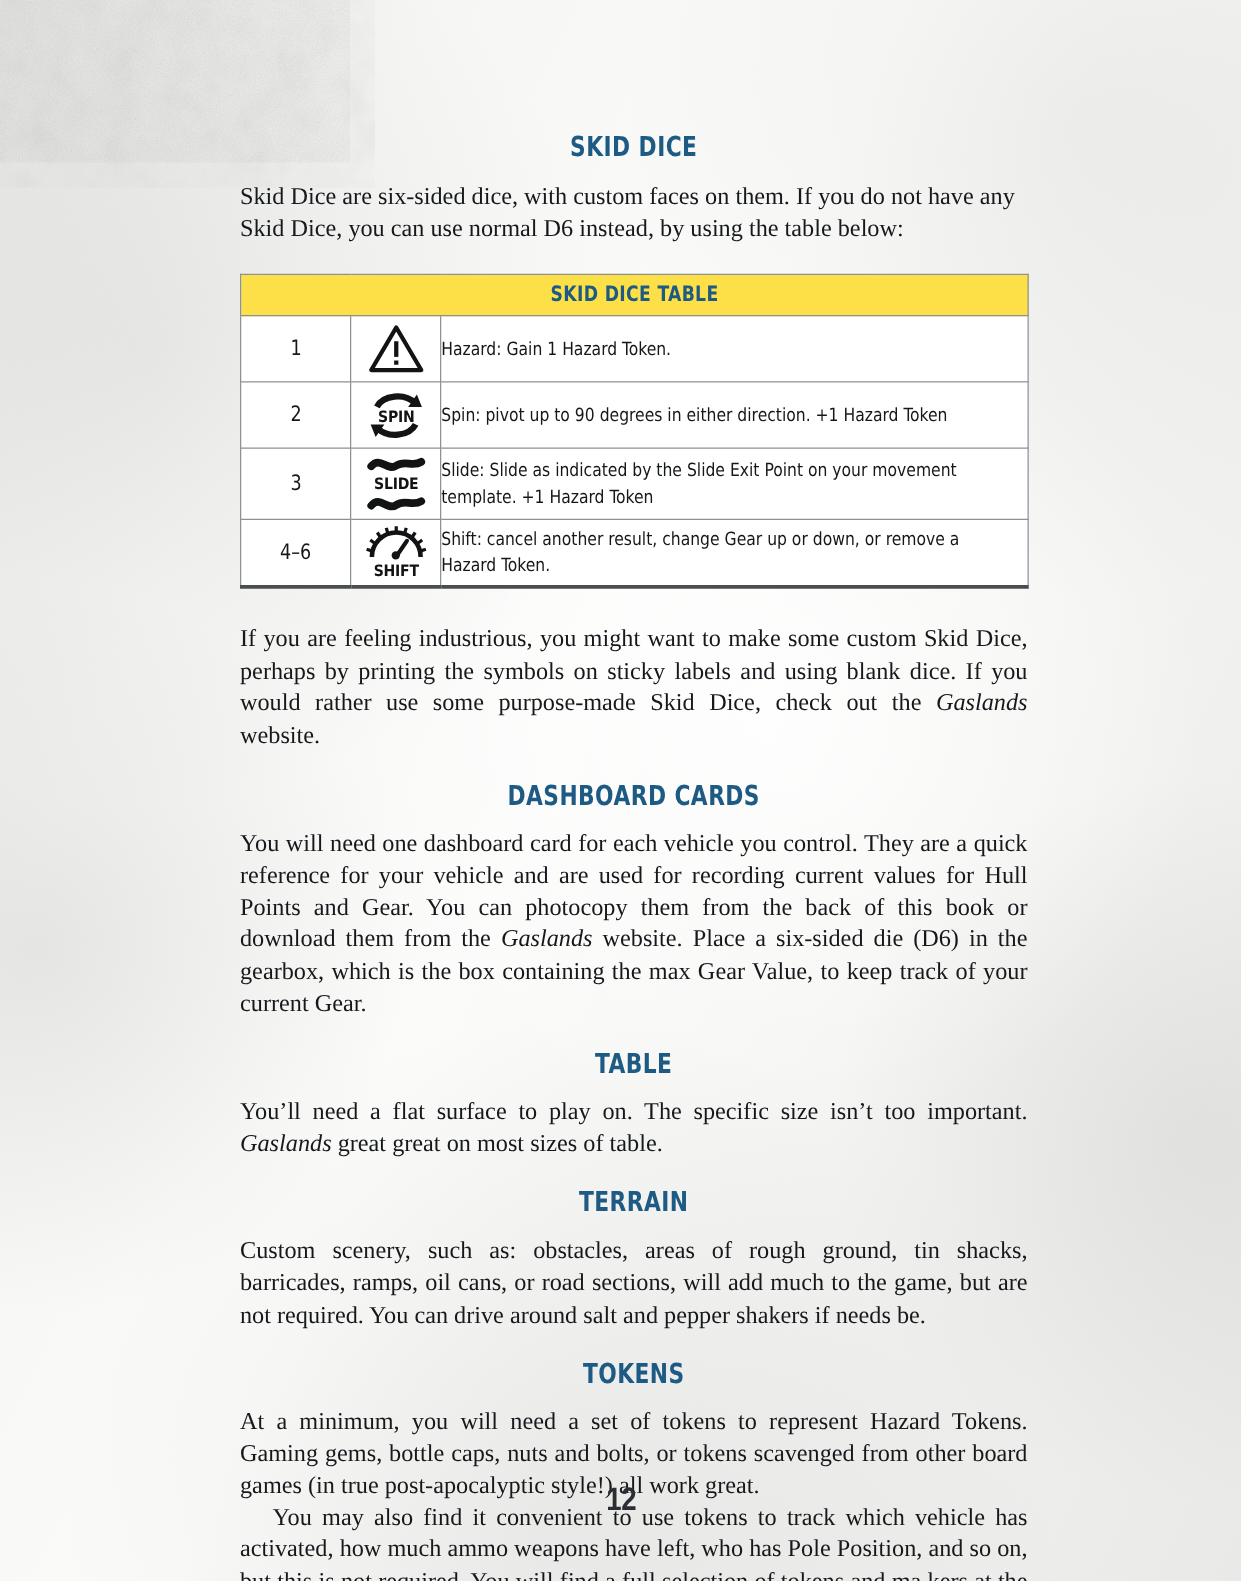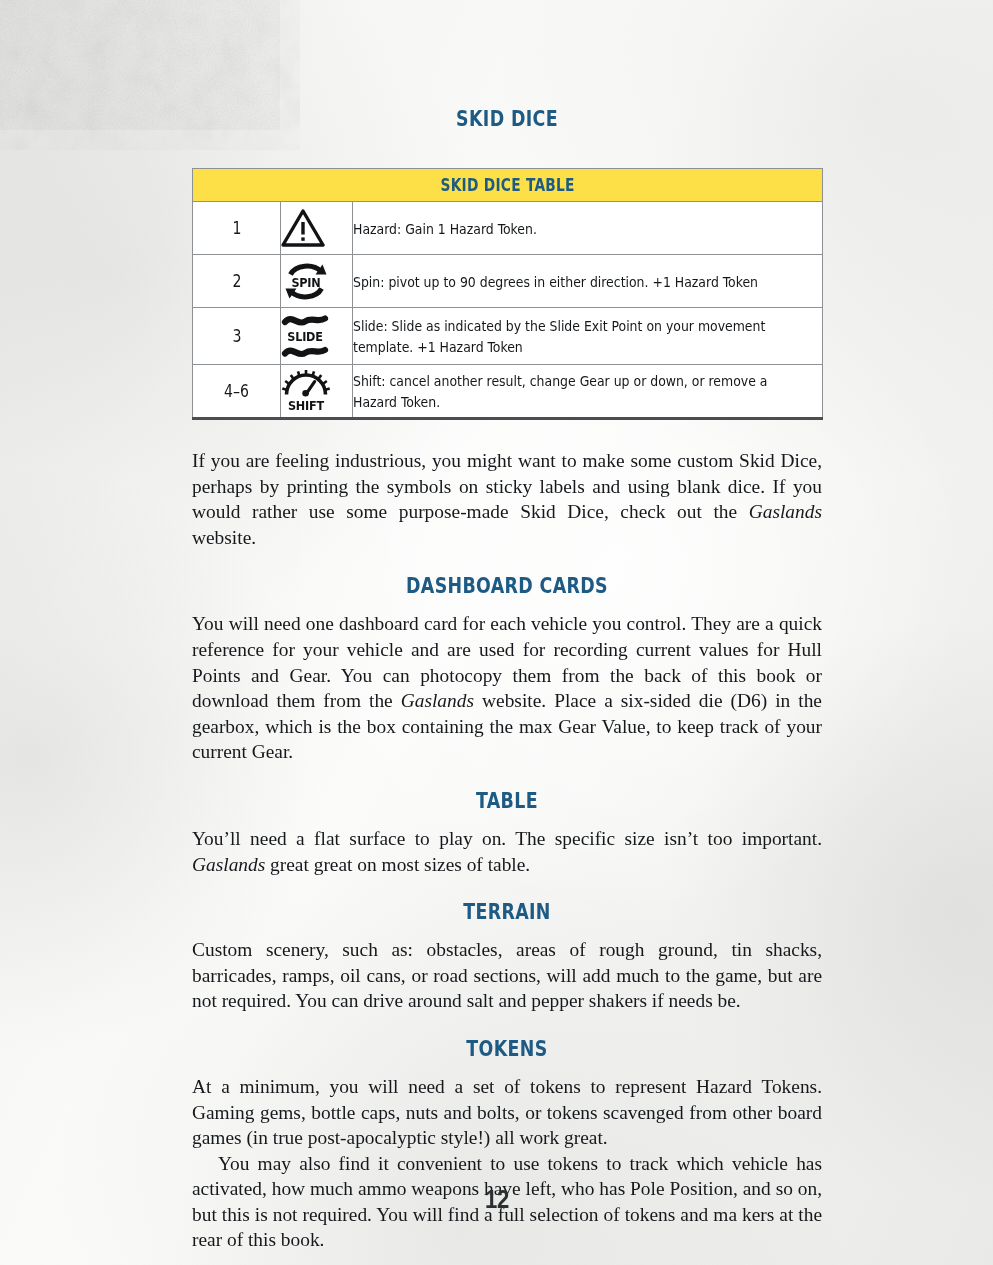--- a/index.html
+++ b/index.html
@@ -143,21 +143,21 @@
 
   .row-h  td { height: 52px; }
   .row-h2 td { height: 56px; }
 
   tr.last-row td { border-bottom: 3px solid #4a4e51; }
 
   
   .icon-wrap {
     display: flex;
     align-items: center;
-    justify-content: flex-start;
+    justify-content: center;
     height: 100%;
   }
   .icon-label {
     font-family: "DejaVu Sans Condensed", "Liberation Sans Narrow", "Liberation Sans", sans-serif;
     font-weight: bold;
     font-size: 12.5px;
     letter-spacing: -0.2px;
     fill: #111315;
   }
 
@@ -201,20 +201,21 @@
     <rect width="100%" height="100%" filter="url(#blobF)"></rect>
   </svg>
 </div>
 
 <div class="content">
 
   <div style="height:106px"></div>
   <h2 class="section">SKID DICE</h2>
 
   <div style="height:14px"></div>
+  <p class="body ragged">Skid Dice are six-sided dice, with custom faces on them. If you do not have any Skid Dice, you can use normal D6 instead, by using the table below:</p>
 
   <div style="height:23px"></div>
   <table class="skid-table">
     <colgroup>
       <col class="col-d6">
         <col class="col-icon">
         <col class="col-res">
     </colgroup>
     <tbody>
       <tr>

